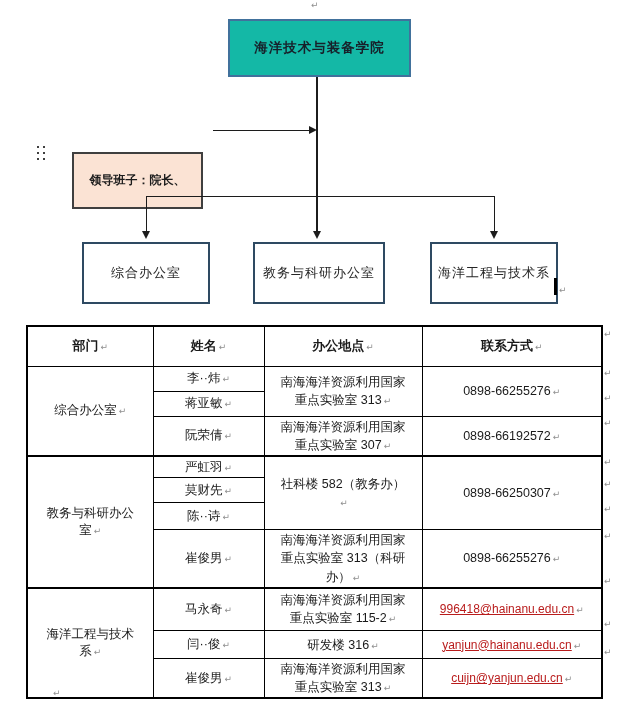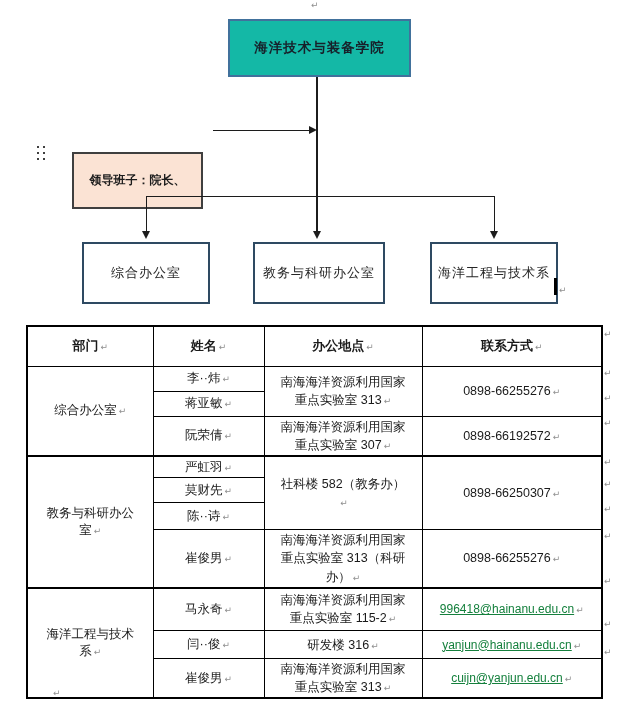--- a/index.html
+++ b/index.html
@@ -46,21 +46,21 @@
   
   .tbl-wrap { position:absolute; left:26px; top:325px; }
   table.contact { border-collapse:collapse; table-layout:fixed; width:575px;
                   border:2px solid #000; }
   table.contact td, table.contact th { border:1px solid #000; text-align:center;
                   vertical-align:middle; font-size:12.5px; padding:1px 16px;
                   overflow:hidden; }
   table.contact th { font-weight:bold; font-size:13px; }
   tr.section-start td { border-top:2px solid #000; }
   .office-line { line-height:1.45;text-align:center; }
-  a.email { color:#15803d; text-decoration:underline; cursor:pointer; font-size:12px; }
+  a.email { color:#b91c1c; text-decoration:underline; cursor:pointer; font-size:12px; }
 </style>
 </head>
 <body>
 
 <div class="stage">
 
   <span class="float-mark" style="left:311px; top:0px;">↵</span>
 
   <div class="obox root-box">
     <span>海洋技术与装备学院</span>

